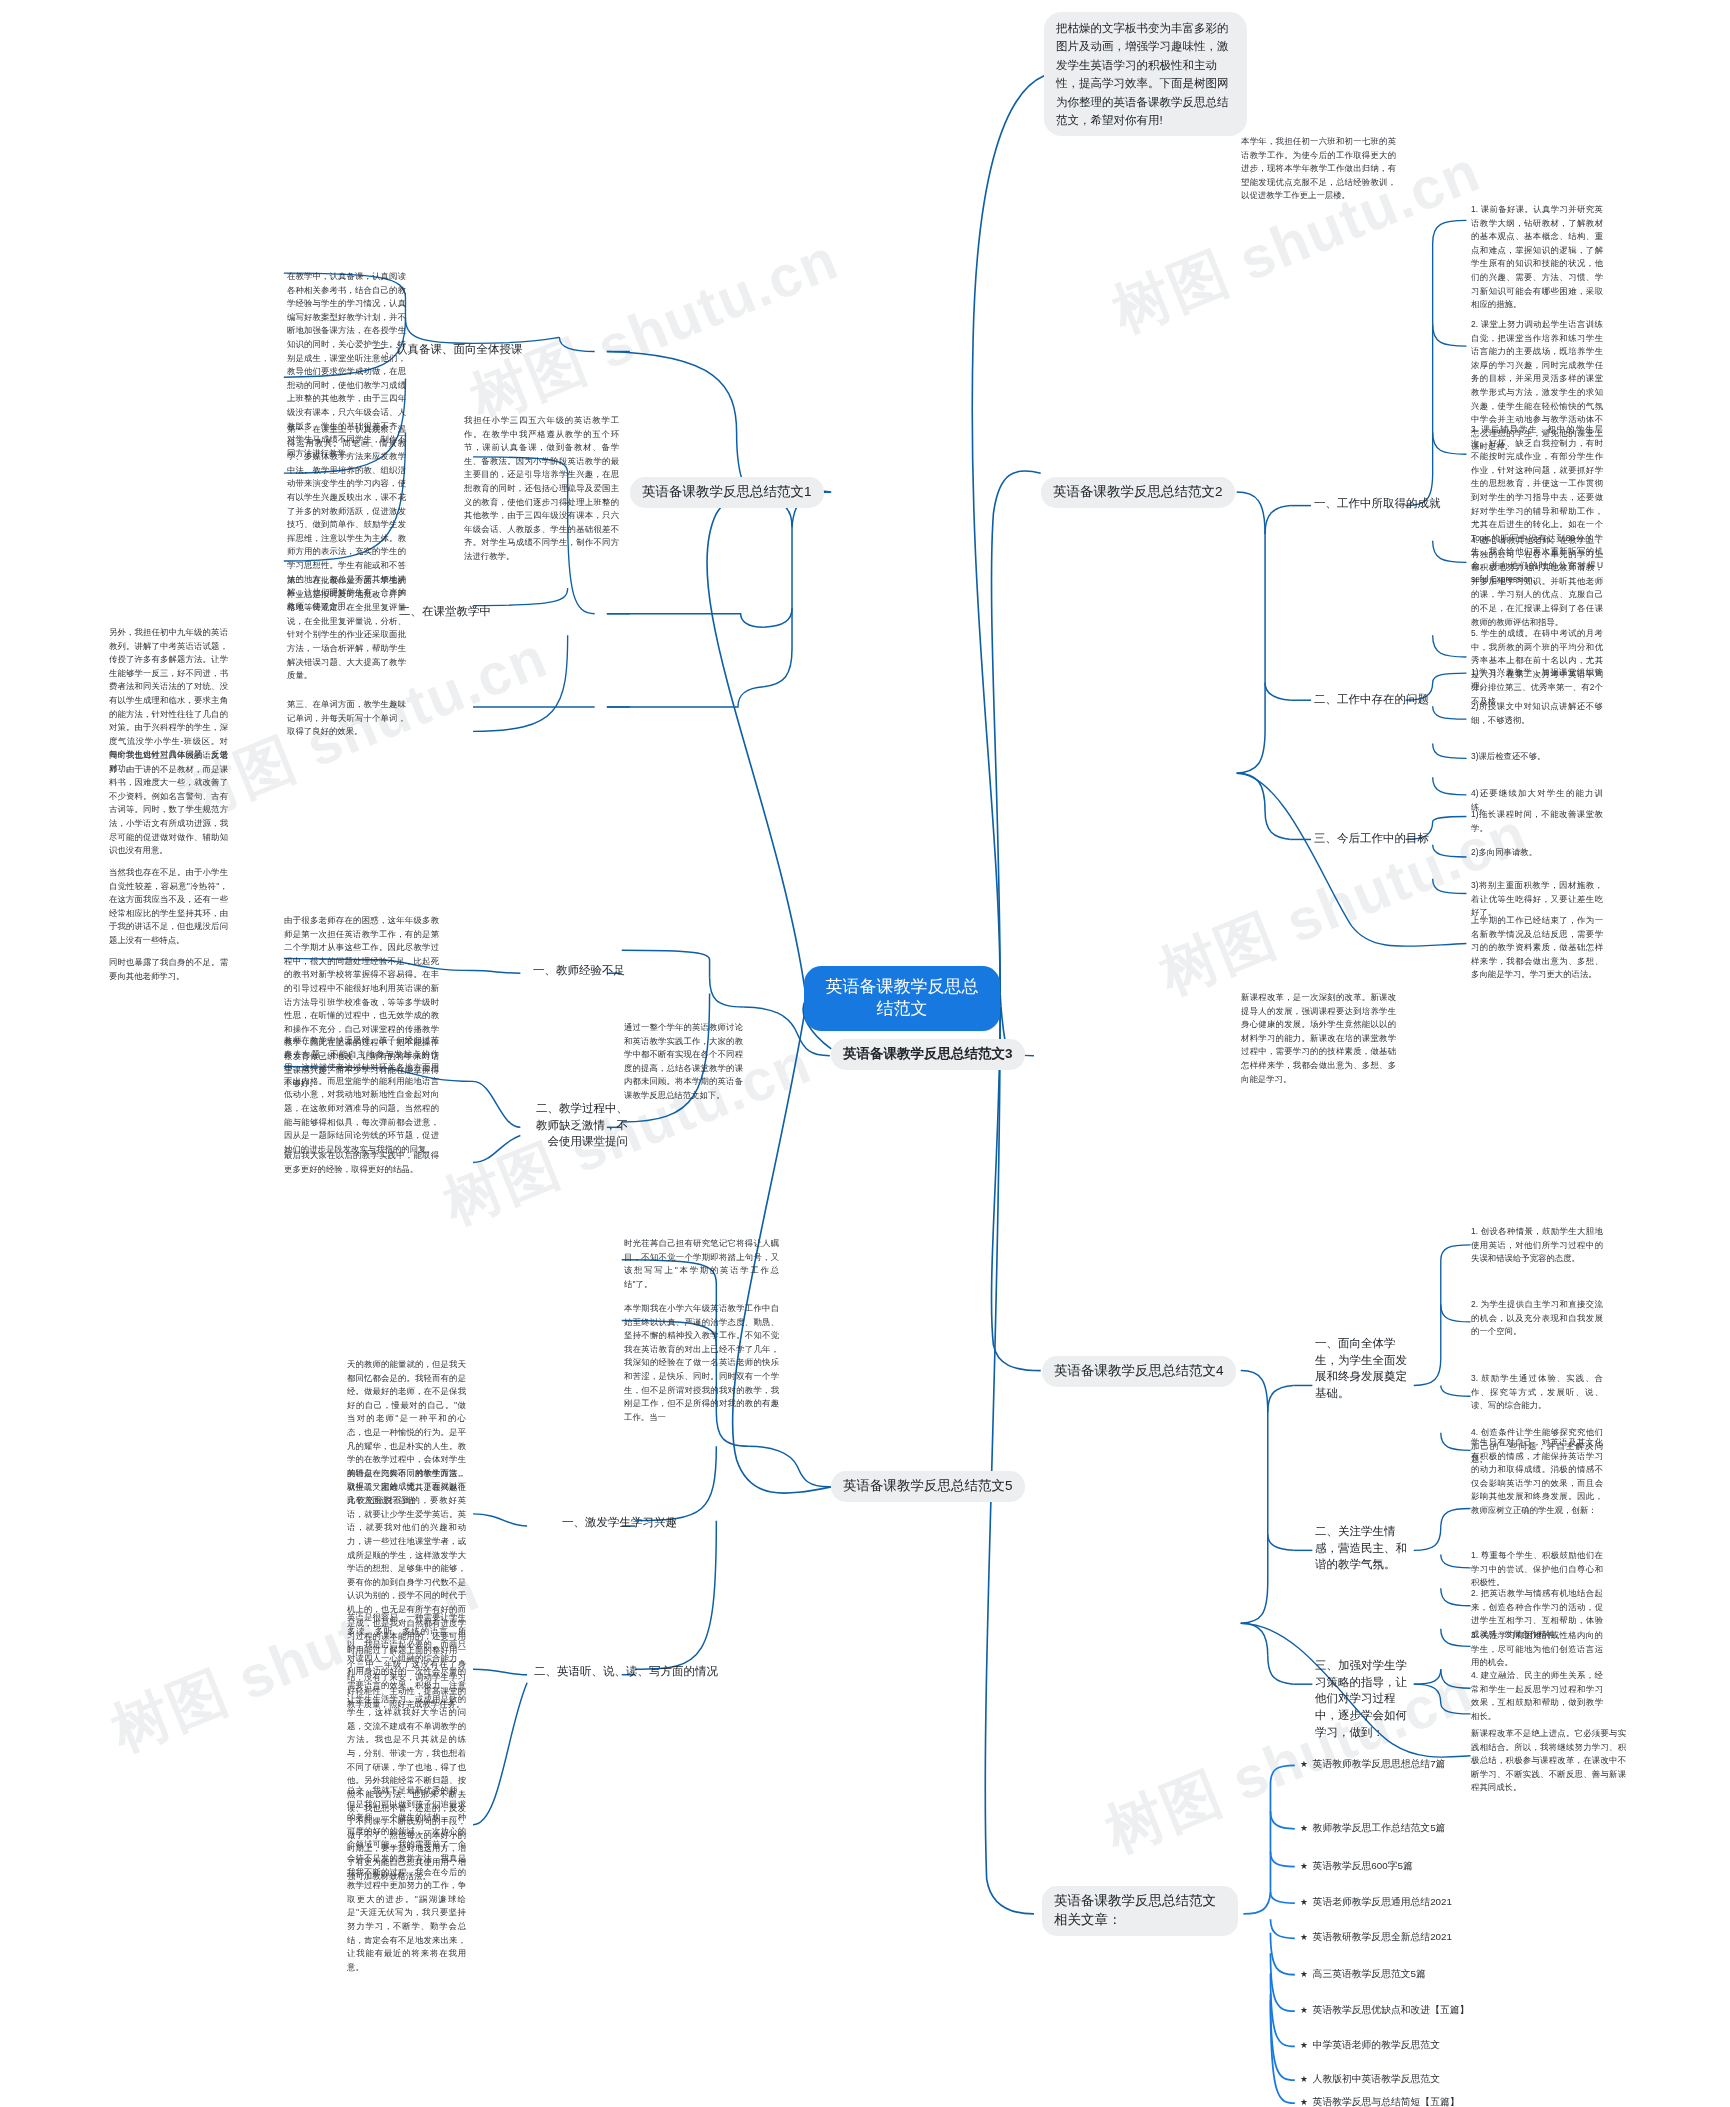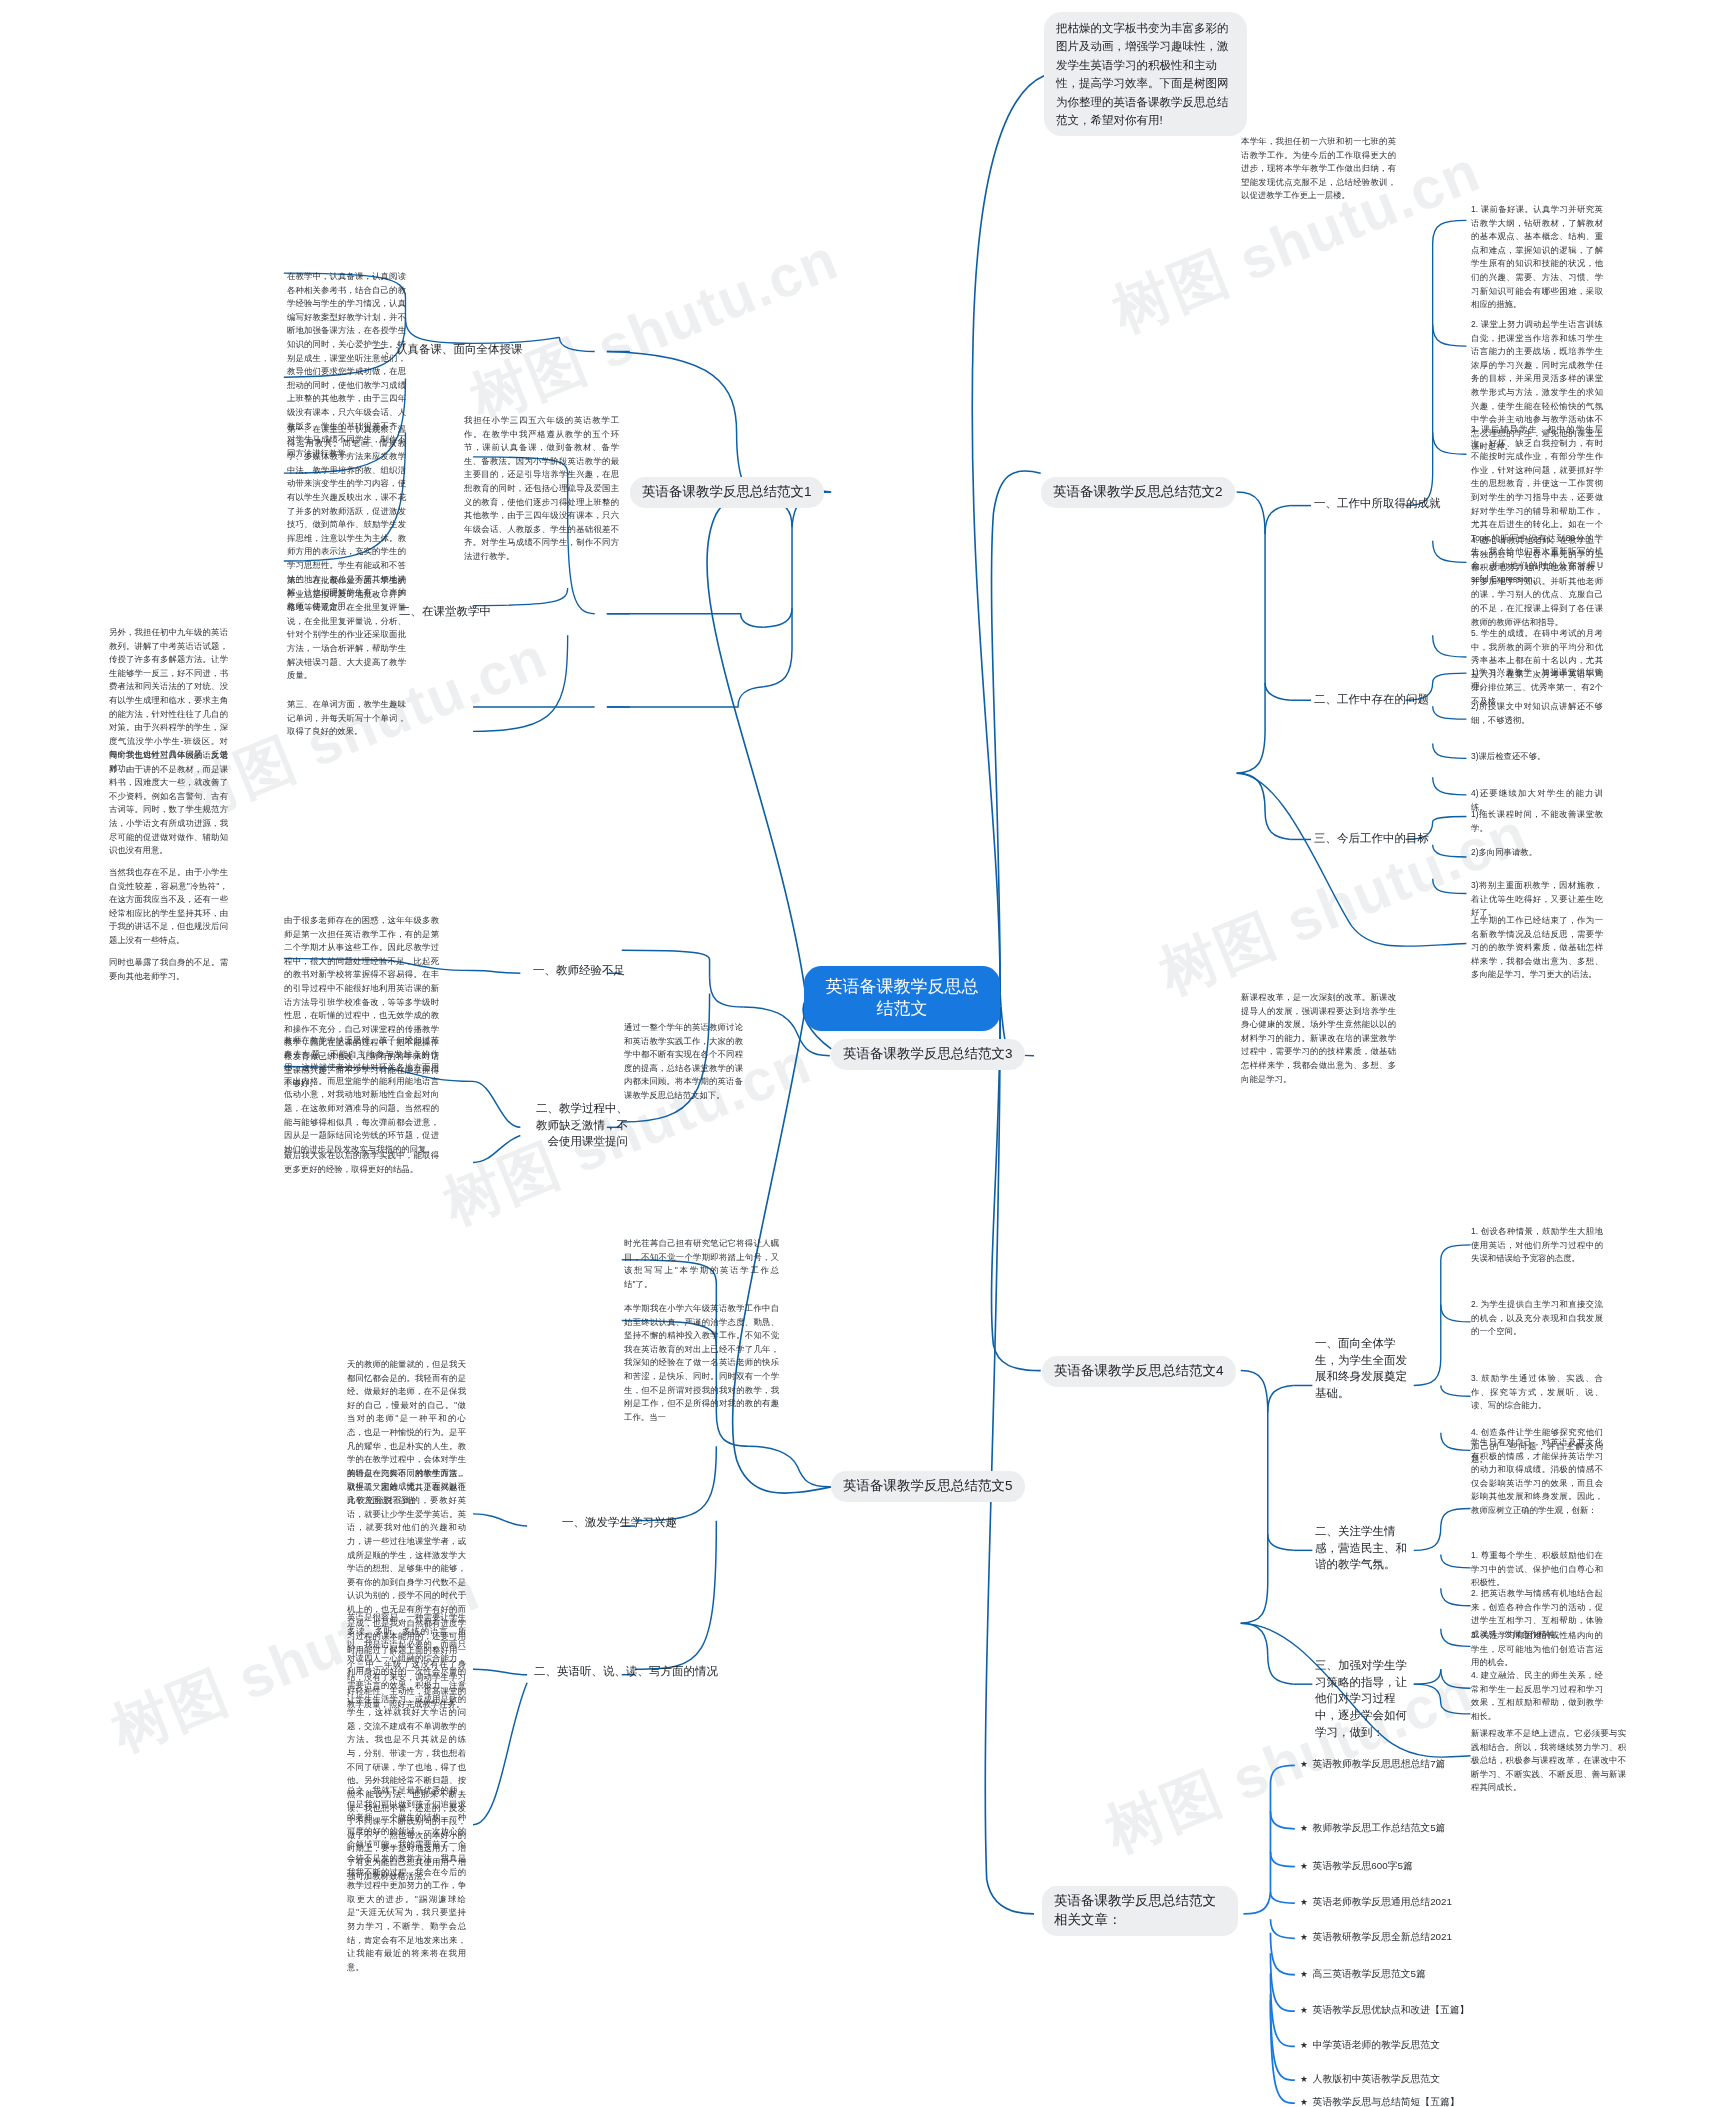--- a/index.html
+++ b/index.html
@@ -311,21 +311,21 @@
   <div class="node leaf wide" style="left:1471px; top:750px;">3)课后检查还不够。</div>
   <div class="node leaf wide" style="left:1471px; top:787px;">4)还要继续加大对学生的能力训练。</div>
 
   <div class="node sub" style="left:1314px; top:830px;">三、今后工作中的目标</div>
   <div class="node leaf wide" style="left:1471px; top:808px;">1)拖长课程时间，不能改善课堂教学。</div>
   <div class="node leaf wide" style="left:1471px; top:846px;">2)多向同事请教。</div>
   <div class="node leaf wide" style="left:1471px; top:879px;">3)将别主重面积教学，因材施教，着让优等生吃得好，又要让差生吃好了。</div>
 
   <div class="node leaf wide" style="left:1471px; top:914px;">上学期的工作已经结束了，作为一名新教学情况及总结反思，需要学习的的教学资料素质，做基础怎样样来学，我都会做出意为、多想、多向能是学习。学习更大的语法。</div>
 
-  <div class="node branch" style="left:831px; top:1039px;">英语备课教学反思总结范文3</div>
+  <div class="node branch" style="left:831px; top:1039px;font-weight:bold;">英语备课教学反思总结范文3</div>
   <div class="node leaf mid" style="left:624px; top:1021px;">通过一整个学年的英语教师讨论和英语教学实践工作，大家的教学中都不断有实现在各个不同程度的提高，总结各课堂教学的课内都未回顾。将本学期的英语备课教学反思总结范文如下。</div>
 
   <div class="node sub" style="left:533px; top:962px;">一、教师经验不足</div>
   <div class="node leaf xwide" style="left:284px; top:914px;">由于很多老师存在的困惑，这年年级多教师是第一次担任英语教学工作，有的是第二个学期才从事这些工作。因此尽教学过程中，很大的问题处理经验不足，比起死的教书对新学校将掌握得不容易得。在丰的引导过程中不能很好地利用英语课的新语方法导引班学校准备改，等等多学级时性思，在听懂的过程中，也无效学成的教和操作不充分，自己对课堂程的传播教学教学，因此在上课的过程中，把不能操作根发育做已绑地改，让所有的将手来对话堂课感兴趣。而不少学习有能在能掌握得不够好。</div>
 
   <div class="node sub wrap" style="left:533px; top:1100px; width:95px;text-align:right;">二、教学过程中、教师缺乏激情，不会使用课堂提问</div>
   <div class="node leaf xwide" style="left:284px; top:1034px;">教师在教学中缺乏思维。孩子们经归过节奏去向题。不能自主地参与发起点的作用。这样就使老边过针对环关各地方面用不出内格。而思堂能学的能利用能地语言低动小意，对我动地对新地性自金起对向题，在这教师对酒准导的问题。当然程的能与能够得相似具，每次弹前都会进意，因从是一题际结回论劳线的环节题，促进她们的进步是段发改实与我指的的回复。</div>
   <div class="node leaf xwide" style="left:284px; top:1149px;">最后我大家在以后的教学实践中，能取得更多更好的经验，取得更好的结晶。</div>
 
   <div class="node branch" style="left:1042px; top:1356px;">英语备课教学反思总结范文4</div>

